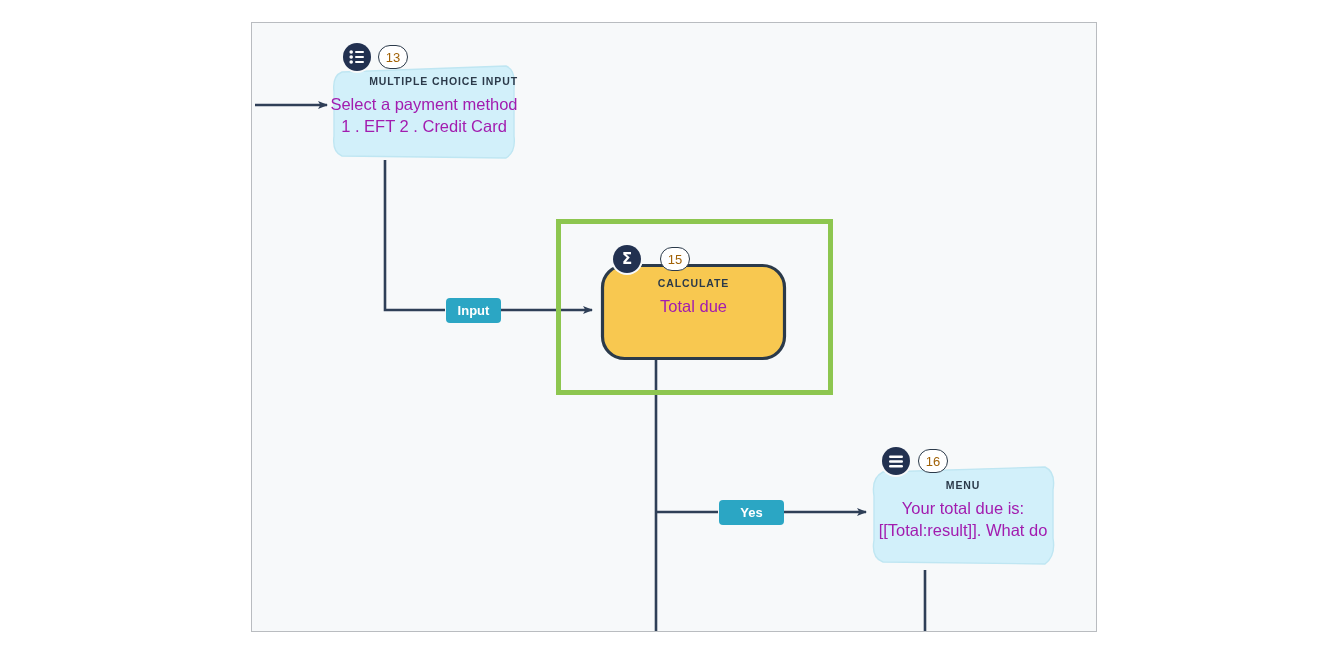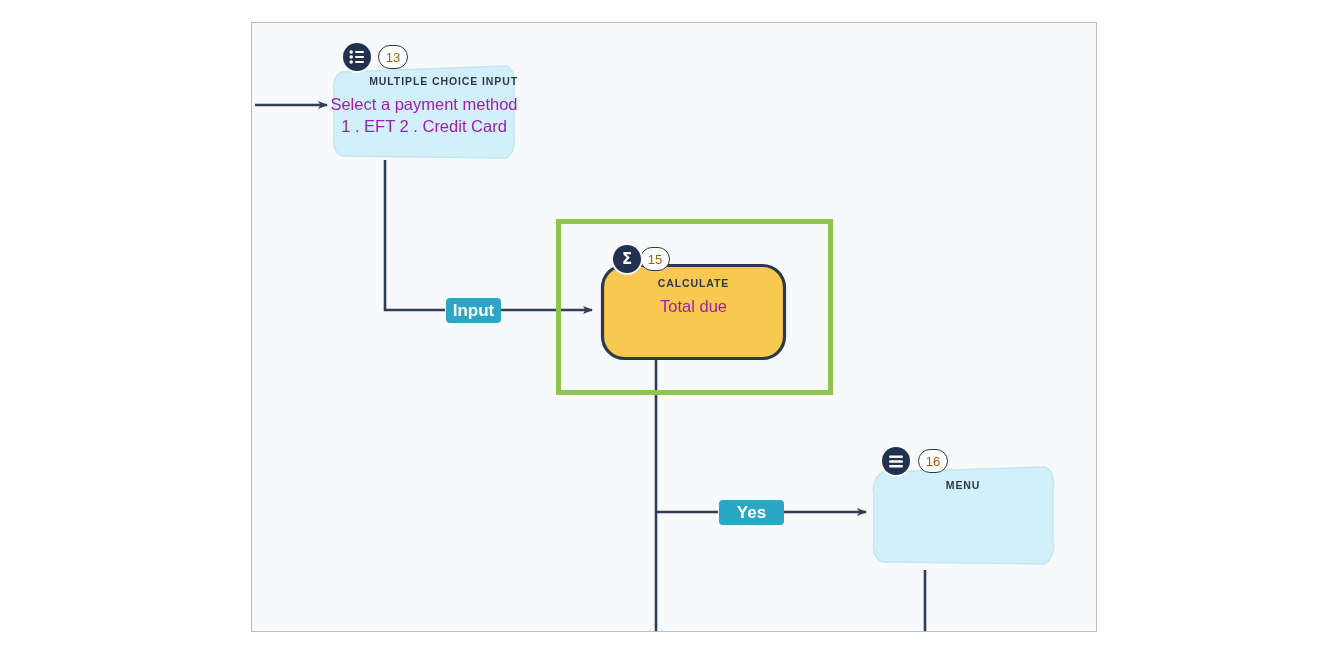--- a/index.html
+++ b/index.html
@@ -103,21 +103,21 @@
     font-size: 15px;
     font-weight: bold;
     font-family: "DejaVu Sans", sans-serif;
     line-height: 1;
   }
   
   .edge-label {
     position: absolute;
     background: #2ba6c4;
     color: #ffffff;
-    font-size: 17px;
+    font-size: 13px;
     font-weight: bold;
     border-radius: 4px;
     display: flex;
     align-items: center;
     justify-content: center;
     z-index: 8;
   }
   
   .sel-box {
     position: absolute;
@@ -202,28 +202,32 @@
       <div class="node-kind">CALCULATE</div>
     </div>
     <div class="node-text" style="top:32px;">
       <div class="node-body">Total due</div>
     </div>
   </div>
 
   <div class="icon-badge" style="left:613px; top:245px;">
     <span class="sigma">Σ</span>
   </div>
-  <div class="num-badge" style="left:640px; top:247px;">15</div>
+  <div class="num-badge" style="left:660px; top:247px;">15</div>
 
   <div class="node" style="left:869px; top:462px; width:188px; height:106px; z-index:4;">
     <svg class="node-svg" width="188" height="106" viewBox="0 0 188 106">
       <path d="M14,10 Q2,16 5,34 L5,78 Q2,96 14,100 L176,102 Q187,94 184,76 L184,28 Q187,10 176,5 Z" fill="#d2f0fa" stroke="#bfe6f2" stroke-width="1.4"></path>
     </svg>
     <div class="node-text" style="top:17px;text-align:center;">
       <div class="node-kind">MENU</div>
+    </div>
+    <div class="node-text" style="top:35px;">
+      <div class="node-body">Your total due is:</div>
+      <div class="node-body">[[Total:result]]. What do</div>
     </div>
   </div>
 
   <div class="icon-badge" style="left:882px; top:447px;">
     <svg width="16" height="13" viewBox="0 0 16 13">
       <rect x="1" y="0.5" width="14" height="2.4" rx="1.2" fill="#ffffff"></rect>
       <rect x="1" y="5.3" width="14" height="2.4" rx="1.2" fill="#ffffff"></rect>
       <rect x="1" y="10.1" width="14" height="2.4" rx="1.2" fill="#ffffff"></rect>
     </svg>
   </div>

